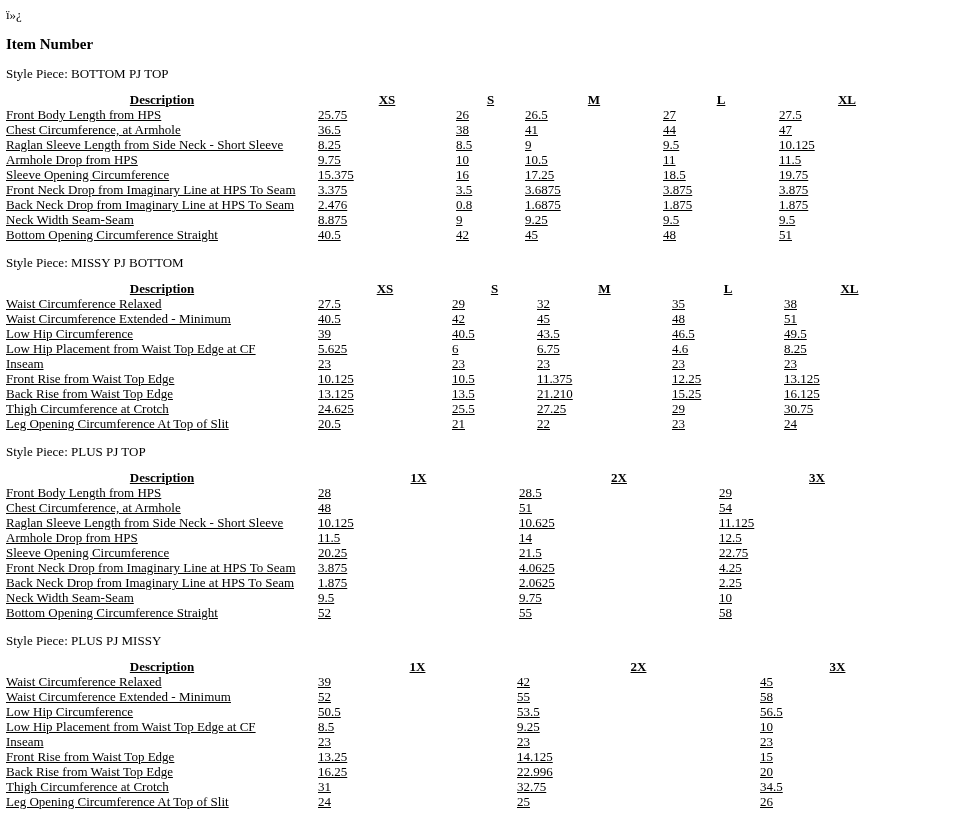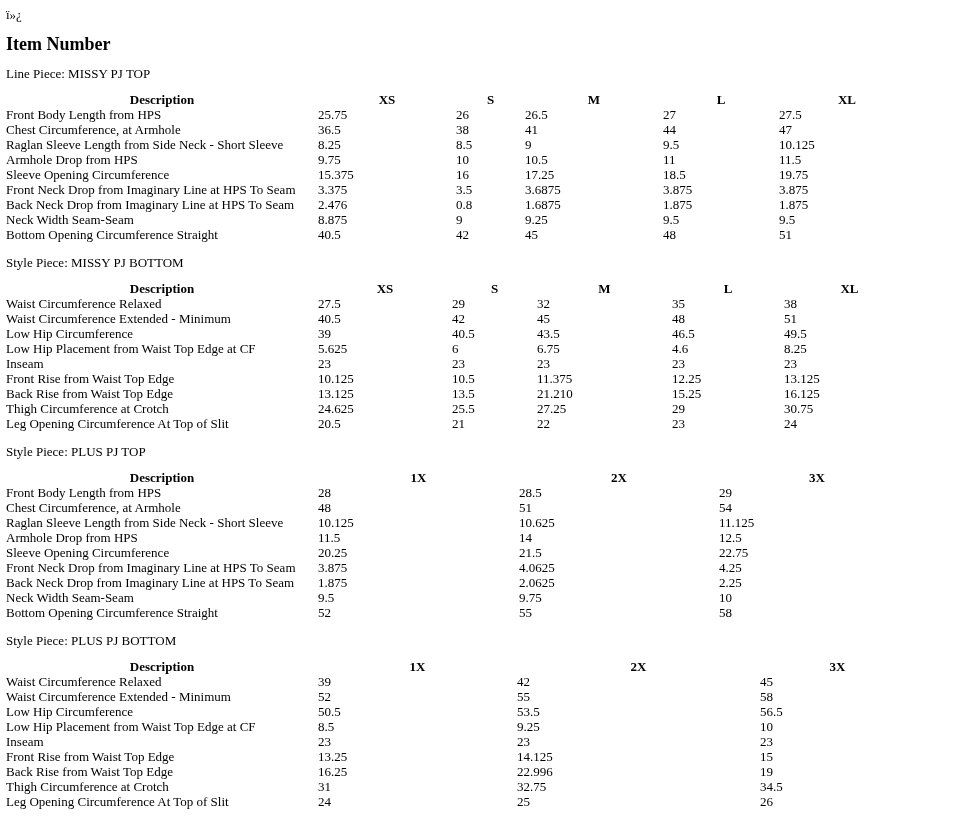--- a/index.html
+++ b/index.html
@@ -7,50 +7,51 @@
     margin: 7px 6px;
     color: #000000;
     font-family: "Liberation Serif", "DejaVu Serif", serif;
     font-size: 13px;
     line-height: 15px;
     width: 948px;
   }
   .bom-line { margin: 0; }
   .page-title {
     margin: 13px 0 0 0;
-    font-size: 18px;
+    font-size: 15px;
     line-height: 18px;
     font-weight: bold;
   }
   .style-piece { margin: 13px 0 0 0; }
   table.size-chart {
     margin: 11px 0 0 0;
     border-collapse: collapse;
     table-layout: fixed;
     width: 909px;
+    text-decoration: underline;
   }
   table.size-chart th, table.size-chart td {
     padding: 0;
     height: 15px;
     line-height: 15px;
     white-space: nowrap;
     overflow: hidden;
     vertical-align: top;
   }
   table.size-chart th { font-weight: bold; text-align: center; }
   table.size-chart td { font-weight: normal; text-align: left; }
 </style>
 </head>
 <body>
 
 <p class="bom-line">ï»¿</p>
 
 <p class="page-title">Item Number</p>
 
-<p class="style-piece">Line Piece: MISSY PJ TOP</p>
+<p class="style-piece">Style Piece: BOTTOM PJ TOP</p>
 <table class="size-chart">
   <colgroup>
     <col style="width:312px">
       <col style="width:138px">
       <col style="width:69px">
       <col style="width:138px">
       <col style="width:116px">
       <col style="width:136px">
   </colgroup>
   <thead>
@@ -302,21 +303,21 @@
       </tr>
       <tr>
         <td>Bottom Opening Circumference Straight</td>
         <td>52</td>
         <td>55</td>
         <td>58</td>
       </tr>
     </tbody>
 </table>
 
-<p class="style-piece">Style Piece: PLUS PJ BOTTOM</p>
+<p class="style-piece">Style Piece: PLUS PJ MISSY</p>
 <table class="size-chart">
   <colgroup>
     <col style="width:312px">
       <col style="width:199px">
       <col style="width:243px">
       <col style="width:155px">
   </colgroup>
   <thead>
     <tr>
       <th>Description</th>
@@ -359,21 +360,21 @@
       <tr>
         <td>Front Rise from Waist Top Edge</td>
         <td>13.25</td>
         <td>14.125</td>
         <td>15</td>
       </tr>
       <tr>
         <td>Back Rise from Waist Top Edge</td>
         <td>16.25</td>
         <td>22.996</td>
-        <td>19</td>
+        <td>20</td>
       </tr>
       <tr>
         <td>Thigh Circumference at Crotch</td>
         <td>31</td>
         <td>32.75</td>
         <td>34.5</td>
       </tr>
       <tr>
         <td>Leg Opening Circumference At Top of Slit</td>
         <td>24</td>

